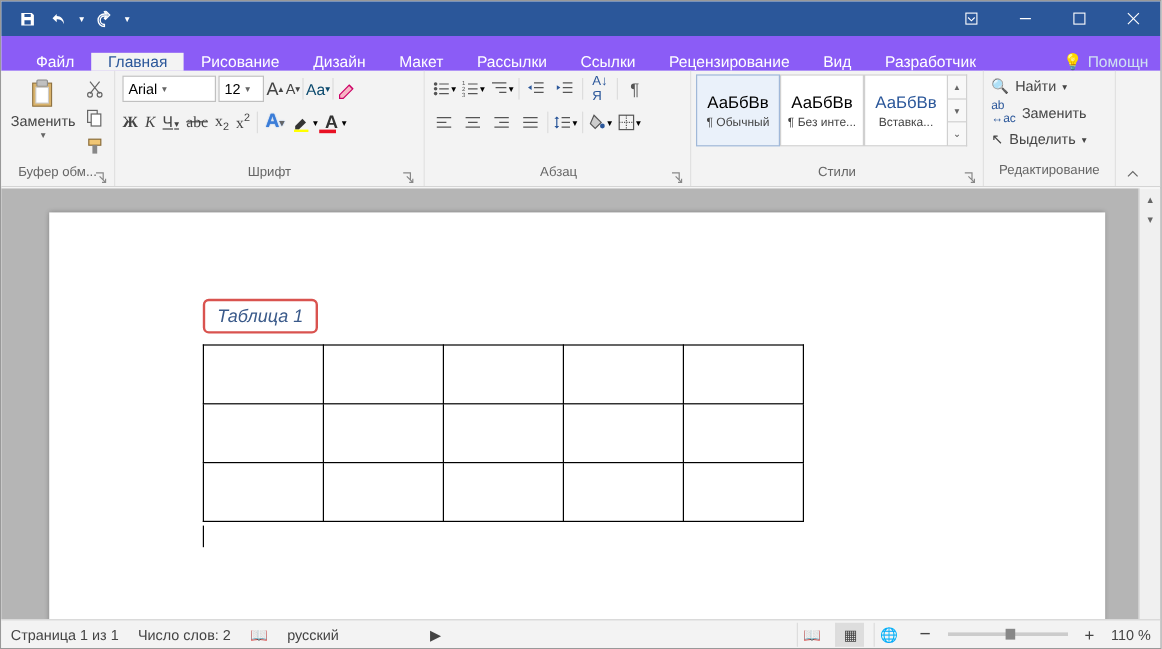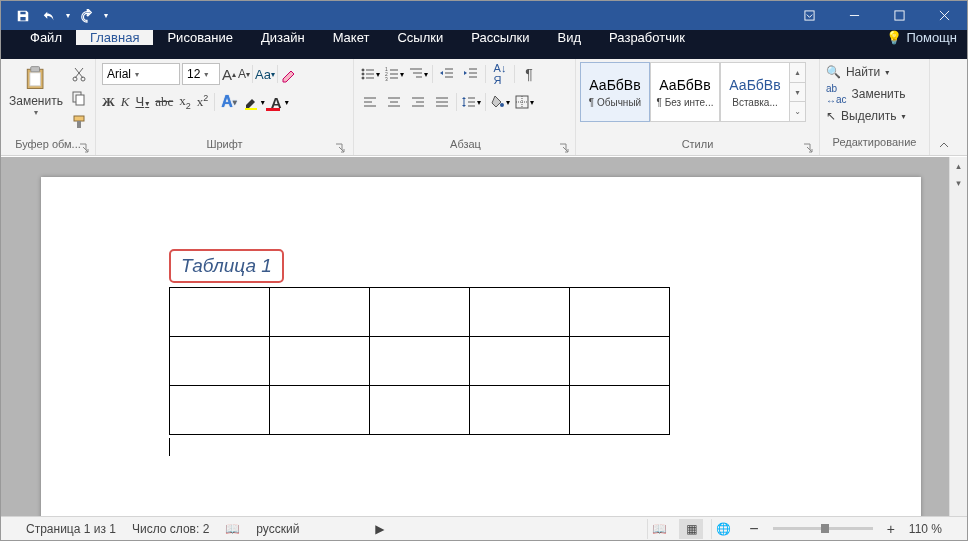--- a/index.html
+++ b/index.html
@@ -6,21 +6,21 @@
 body{background:#fff;width:968px;height:541px;overflow:hidden;position:relative;border:1px solid #999}
 .titlebar{height:29px;background:#2b579a;display:flex;align-items:center;color:#fff;font-size:12px;position:relative}
 .qat{display:flex;align-items:center;gap:2px;padding-left:10px}
 .qat-btn{width:24px;height:24px;display:flex;align-items:center;justify-content:center;color:#fff}
 .qat-btn svg{width:14px;height:14px;fill:#fff}
 .qat-chev{width:10px;display:flex;justify-content:center}
 .title-text{position:absolute;left:50%;transform:translateX(-50%);color:#cfe0f2}
 .win-controls{margin-left:auto;display:flex;align-items:center;height:100%}
 .win-btn{width:45px;height:29px;display:flex;align-items:center;justify-content:center}
 .win-btn svg{width:11px;height:11px;stroke:#fff;fill:none;stroke-width:1}
-.tabs{height:29px;background:#0f172a;display:flex;align-items:flex-start;padding-left:15px}
+.tabs{height:29px;background:#8b5cf6;display:flex;align-items:flex-end;padding-left:15px}
 .tab{padding:0 14px;display:flex;align-items:center;color:#fff;font-size:13px;cursor:pointer}
 .tab.active{background:#f3f3f3;color:#2b579a}
 .tabs-right{margin-left:auto;display:flex;align-items:center;padding-right:10px;gap:12px}
 .tabs-right .tab-icon{color:#fff}
 .ribbon{height:97px;background:#f3f3f3;border-bottom:1px solid #d4d4d4;display:flex;font-size:12px}
 .group{border-right:1px solid #e1e1e1;display:flex;flex-direction:column;padding:3px 4px 0}
 .group-body{flex:1;display:flex;align-items:flex-start}
 .group-label{height:17px;text-align:center;font-size:11px;color:#666;position:relative}
 .group-label .dlg{position:absolute;right:2px;bottom:2px;width:10px;height:10px}
 .btn-col{display:flex;flex-direction:column;align-items:center;padding:2px 4px}
@@ -46,27 +46,27 @@
 .style-box .preview{font-size:14px;margin-bottom:4px}
 .style-box .name{font-size:10px;color:#444;white-space:nowrap;overflow:hidden;width:100%}
 .style-box.sel{border:1px solid #a0b8d8;background:#eaf1fa}
 .style-arrows{width:16px;display:flex;flex-direction:column;border:1px solid #d0d0d0;border-left:none;background:#f8f8f8}
 .style-arrows div{flex:1;display:flex;align-items:center;justify-content:center;font-size:8px;color:#666;border-bottom:1px solid #d0d0d0}
 .edit-group{padding:2px 6px}
 .edit-item{display:flex;align-items:center;gap:5px;height:22px;font-size:12px;color:#444;white-space:nowrap}
 .collapse{width:28px;display:flex;align-items:flex-end;justify-content:center;padding-bottom:4px}
 .doc-area{position:absolute;top:156px;left:0;right:18px;bottom:24px;background:#b5b5b5;overflow:hidden}
 .page{position:absolute;top:20px;left:40px;width:880px;height:500px;background:#fff;box-shadow:0 0 4px rgba(0,0,0,0.3)}
-.caption{position:absolute;top:72px;left:128px;border:2px solid #d9534f;border-radius:5px;padding:4px 10px;font-style:italic;color:#3a5a8a;font-size:19px}
+.caption{position:absolute;top:72px;left:128px;border:2px solid #d9534f;border-radius:5px;padding:4px 10px;font-style:italic;color:#3a5a8a;font-size:15px}
 .doc-table{position:absolute;top:110px;left:128px;border-collapse:collapse}
 .doc-table td{border:1px solid #000;width:100px;height:49px}
 .cursor{position:absolute;top:261px;left:128px;width:1px;height:18px;background:#000}
 .vscroll{position:absolute;top:156px;right:0;width:18px;bottom:24px;background:#f0f0f0;border-left:1px solid #ddd}
 .vscroll .arrow{height:17px;display:flex;align-items:center;justify-content:center;font-size:9px;color:#666}
-.statusbar{position:absolute;bottom:0;left:0;right:0;height:24px;background:#f3f3f3;border-top:1px solid #d4d4d4;display:flex;align-items:center;font-size:12px;color:#444;padding:0 25px;gap:16px}
+.statusbar{position:absolute;bottom:0;left:0;right:0;height:24px;background:#f3f3f3;border-top:1px solid #d4d4d4;display:flex;align-items:center;font-size:12px;color:#444;padding:0 8px;gap:16px}
 .statusbar .right{margin-left:auto;display:flex;align-items:center;gap:8px}
 .view-btn{width:24px;height:20px;display:flex;align-items:center;justify-content:center;border-left:1px solid #ddd}
 .slider{width:100px;height:3px;background:#ccc;position:relative}
 .slider .thumb{position:absolute;top:-3px;left:48px;width:8px;height:9px;background:#888}
 .chev{font-size:8px}
 .sep{width:1px;height:18px;background:#ddd}
 </style>
 </head>
 <body>
 
@@ -119,22 +119,23 @@
       </div>
   </div>
 </div>
 
 <div class="tabs">
   <div class="tab">Файл</div>
   <div class="tab active">Главная</div>
   <div class="tab">Рисование</div>
   <div class="tab">Дизайн</div>
   <div class="tab">Макет</div>
+  <div class="tab">Рассылки</div>
   <div class="tab">Ссылки</div>
-  <div class="tab">Рассылки</div>
+  <div class="tab">Рецензирование</div>
   <div class="tab">Вид</div>
   <div class="tab">Разработчик</div>
   <div class="tabs-right">
     <div class="tab-icon" style="display:flex;align-items:center;gap:4px;color:#cfe0f2;font-size:13px">
         <span>💡</span>
         <span>Помощн</span>
       </div>
 
   </div>
 </div>

